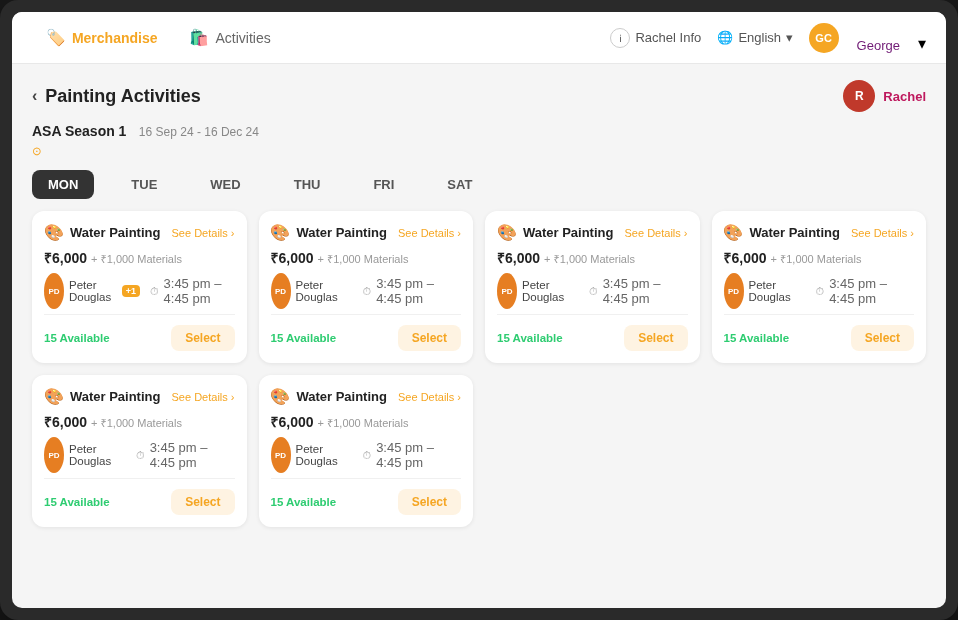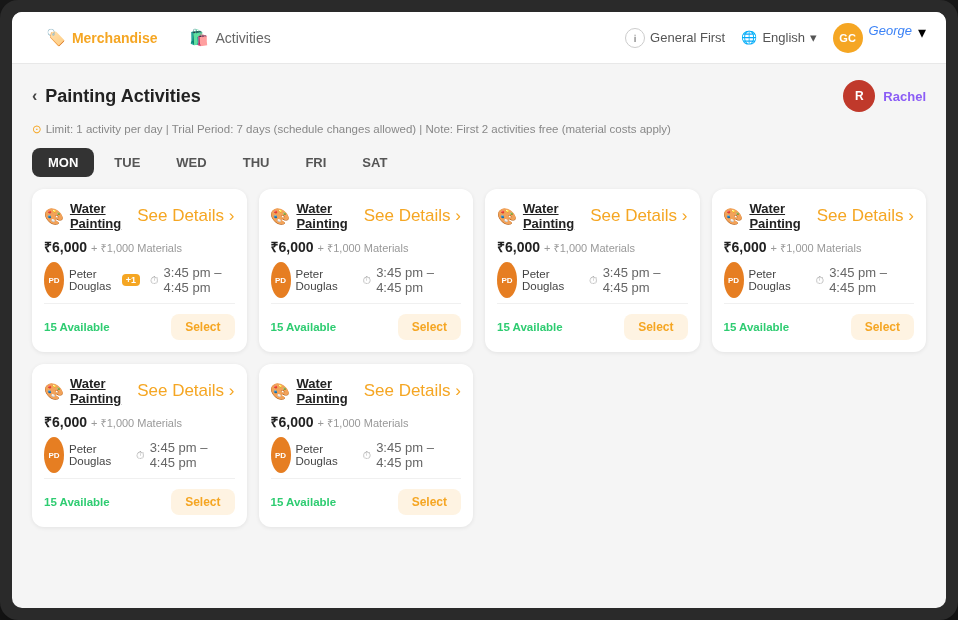--- a/index.html
+++ b/index.html
@@ -80,22 +80,22 @@
       height: 20px;
       border-radius: 50%;
       border: 1.5px solid #ccc;
       display: flex;
       align-items: center;
       justify-content: center;
       font-size: 10px;
     }
     .user-avatar-btn {
       display: flex;
-      align-items: flex-start;
-      gap: 6px;
+      align-items: flex-end;
+      gap: 18px;
       cursor: pointer;
     }
     .user-avatar-circle {
       width: 30px;
       height: 30px;
       border-radius: 50%;
       background: #f5a623;
       color: white;
       display: flex;
       align-items: center;
@@ -160,21 +160,21 @@
       font-size: 11.5px;
       color: #888;
       display: flex;
       align-items: center;
       gap: 4px;
       margin-top: 3px;
     }
     
     .day-tabs {
       display: flex;
-      gap: 4px;
+      gap: 21px;
       margin: 12px 0;
     }
     .day-tab {
       padding: 7px 16px;
       border-radius: 8px;
       font-size: 13px;
       font-weight: 600;
       cursor: pointer;
       border: none;
       background: transparent;
@@ -213,24 +213,23 @@
       align-items: center;
       gap: 6px;
     }
     .paint-icon {
       font-size: 16px;
     }
     .card-title {
       font-size: 13px;
       font-weight: 700;
       color: #222;
-      text-decoration: underline;
     }
     .see-details {
-      font-size: 17px;
+      font-size: 11px;
       color: #f5a623;
       cursor: pointer;
       white-space: nowrap;
     }
     .card-price {
       font-size: 14px;
       font-weight: 700;
       color: #222;
       margin-bottom: 6px;
     }
@@ -325,53 +324,56 @@
           <span>Merchandise</span>
         </div>
         <div class="nav-tab">
           <span class="tab-icon">🛍️</span>
           <span>Activities</span>
         </div>
       </div>
       <div class="nav-right">
         <div class="nav-right-item">
           <div class="icon-circle">ℹ</div>
-          <span>General First</span>
+          <span>Rachel Info</span>
         </div>
         <div class="nav-right-item">
           <span>🌐</span>
           <span>English</span>
           <span>▾</span>
         </div>
         <div class="user-avatar-btn">
           <div class="user-avatar-circle">
             <span>GC</span>
           </div>
-          <span style="font-size:13px;color:#3b82f6;font-weight:500;font-style:italic;">George</span>
+          <span style="font-size:13px;color:#701a75;font-weight:500;">George</span>
           <span>▾</span>
         </div>
       </div>
     </div>
 
     <div class="content">
 
       <div class="register-header">
         <div class="register-title">
           <span class="back-arrow">‹</span>
           <span>Painting Activities</span>
         </div>
         <div style="display:flex;align-items:center;gap:8px;">
           <div class="rachel-avatar">R</div>
-          <span style="font-size:13px;font-weight:600;color:#8b5cf6;">Rachel</span>
-        </div>
-      </div>
-
+          <span style="font-size:13px;font-weight:600;color:#be185d;">Rachel</span>
+        </div>
+      </div>
+
+      <div class="season-info">
+        <span class="season-title">ASA Season 1</span>
+        <span class="season-dates">16 Sep 24 - 16 Dec 24</span>
+      </div>
       <div class="season-note">
         <span style="color:#f5a623;">⊙</span>
-        <span>Limit: 1 activity per day  |  Trial Period: 7 days (schedule changes allowed)  |  Note: First 2 activities free (material costs apply)</span>
       </div>
 
       <div class="day-tabs">
         <button class="day-tab active">MON</button>
         <button class="day-tab">TUE</button>
         <button class="day-tab">WED</button>
         <button class="day-tab">THU</button>
         <button class="day-tab">FRI</button>
         <button class="day-tab">SAT</button>
       </div>

